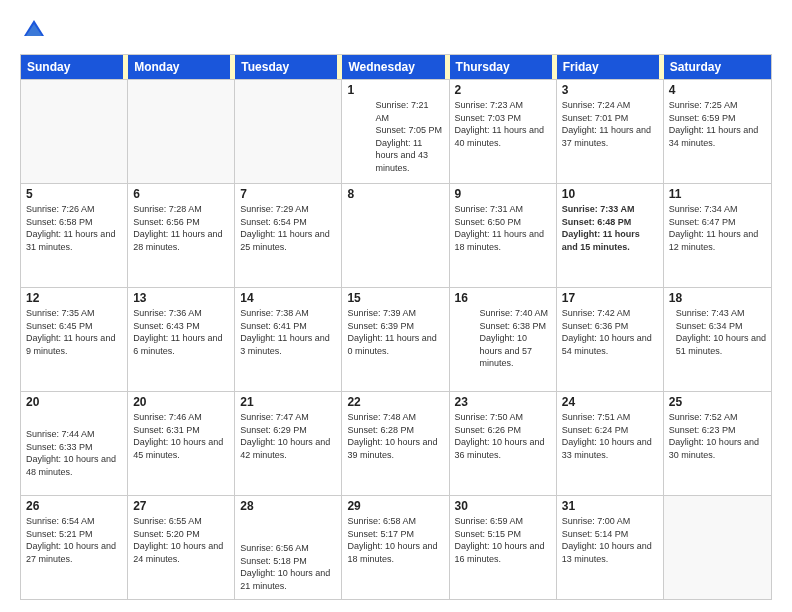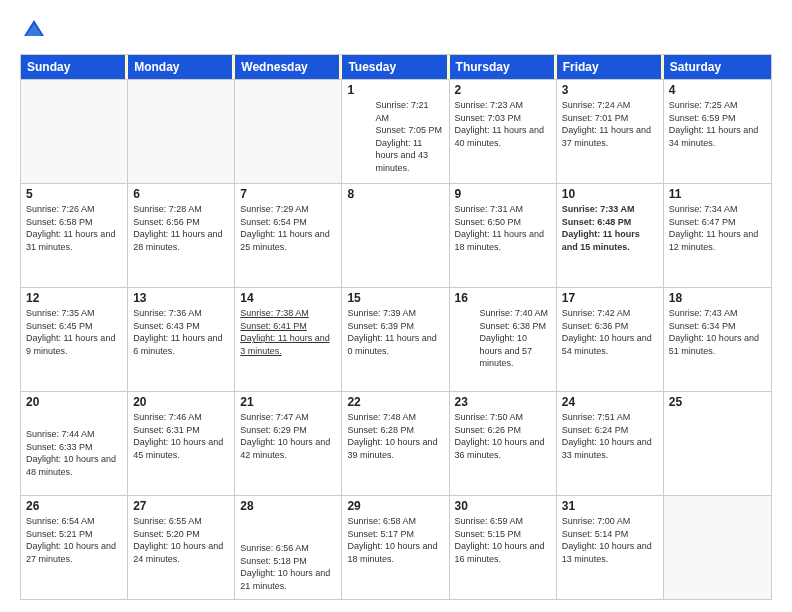--- a/index.html
+++ b/index.html
@@ -61,21 +61,21 @@
     .cal-header-row {
       display: grid;
       grid-template-columns: repeat(7, 1fr);
       background: #1a56db;
     }
     .cal-header-cell {
       color: #fff;
       font-weight: bold;
       font-size: 12px;
       padding: 5px 6px;
-      border-right: 3px solid #fef9c3;
+      border-right: 5px solid #fef9c3;
       text-align: left;
     }
     .cal-header-cell:last-child { border-right: none; }
     .cal-body {
       flex: 1;
       display: flex;
       flex-direction: column;
     }
     .cal-row {
       display: grid;
@@ -124,22 +124,22 @@
     <div class="title-block">
       <div class="month-title"></div>
       <div class="location"></div>
     </div>
   </div>
 
   <div class="calendar">
     <div class="cal-header-row">
     <div class="cal-header-cell">Sunday</div>
         <div class="cal-header-cell">Monday</div>
+        <div class="cal-header-cell">Tuesday</div>
         <div class="cal-header-cell">Wednesday</div>
-        <div class="cal-header-cell">Tuesday</div>
         <div class="cal-header-cell">Thursday</div>
         <div class="cal-header-cell">Friday</div>
         <div class="cal-header-cell">Saturday</div>
       </div>
     <div class="cal-body">
     <div class="cal-row">
           <div class="cal-cell empty"></div>
           <div class="cal-cell empty"></div>
           <div class="cal-cell empty"></div>
           <div class="cal-cell">
@@ -216,21 +216,21 @@
 Daylight: 11 hours and 9 minutes.</div>
           </div>
           <div class="cal-cell">
             <div class="day-number">13</div>
             <div class="cell-text" style="white-space: pre-line;">Sunrise: 7:36 AM
 Sunset: 6:43 PM
 Daylight: 11 hours and 6 minutes.</div>
           </div>
           <div class="cal-cell">
             <div class="day-number">14</div>
-            <div class="cell-text" style="white-space: pre-line; text-decoration: underline;">Sunrise: 7:38 AM
+            <div class="cell-text" style="white-space: pre-line;">Sunrise: 7:38 AM
 Sunset: 6:41 PM
 Daylight: 11 hours and 3 minutes.</div>
           </div>
           <div class="cal-cell">
             <div class="day-number">15</div>
             <div class="cell-text" style="white-space: pre-line;">Sunrise: 7:39 AM
 Sunset: 6:39 PM
 Daylight: 11 hours and 0 minutes.</div>
           </div>
           <div class="cal-cell">
@@ -240,21 +240,21 @@
 Daylight: 10 hours and 57 minutes.</div>
           </div>
           <div class="cal-cell">
             <div class="day-number">17</div>
             <div class="cell-text" style="white-space: pre-line;">Sunrise: 7:42 AM
 Sunset: 6:36 PM
 Daylight: 10 hours and 54 minutes.</div>
           </div>
           <div class="cal-cell">
             <div class="day-number">18</div>
-            <div class="cell-text" style="white-space: pre-line;">Sunrise: 7:43 AM
+            <div class="cell-text" style="white-space: pre-line; margin-left: 7px;">Sunrise: 7:43 AM
 Sunset: 6:34 PM
 Daylight: 10 hours and 51 minutes.</div>
           </div>
         </div>
         <div class="cal-row">
           <div class="cal-cell">
             <div class="day-number">20</div>
             <div class="cell-text" style="white-space: pre-line; margin-top: 17px;">Sunrise: 7:44 AM
 Sunset: 6:33 PM
 Daylight: 10 hours and 48 minutes.</div>
@@ -284,20 +284,23 @@
 Daylight: 10 hours and 36 minutes.</div>
           </div>
           <div class="cal-cell">
             <div class="day-number">24</div>
             <div class="cell-text" style="white-space: pre-line;">Sunrise: 7:51 AM
 Sunset: 6:24 PM
 Daylight: 10 hours and 33 minutes.</div>
           </div>
           <div class="cal-cell">
             <div class="day-number">25</div>
+            <div class="cell-text" style="white-space: pre-line;">Sunrise: 7:52 AM
+Sunset: 6:23 PM
+Daylight: 10 hours and 30 minutes.</div>
           </div>
         </div>
         <div class="cal-row">
           <div class="cal-cell">
             <div class="day-number">26</div>
             <div class="cell-text" style="white-space: pre-line;">Sunrise: 6:54 AM
 Sunset: 5:21 PM
 Daylight: 10 hours and 27 minutes.</div>
           </div>
           <div class="cal-cell">

